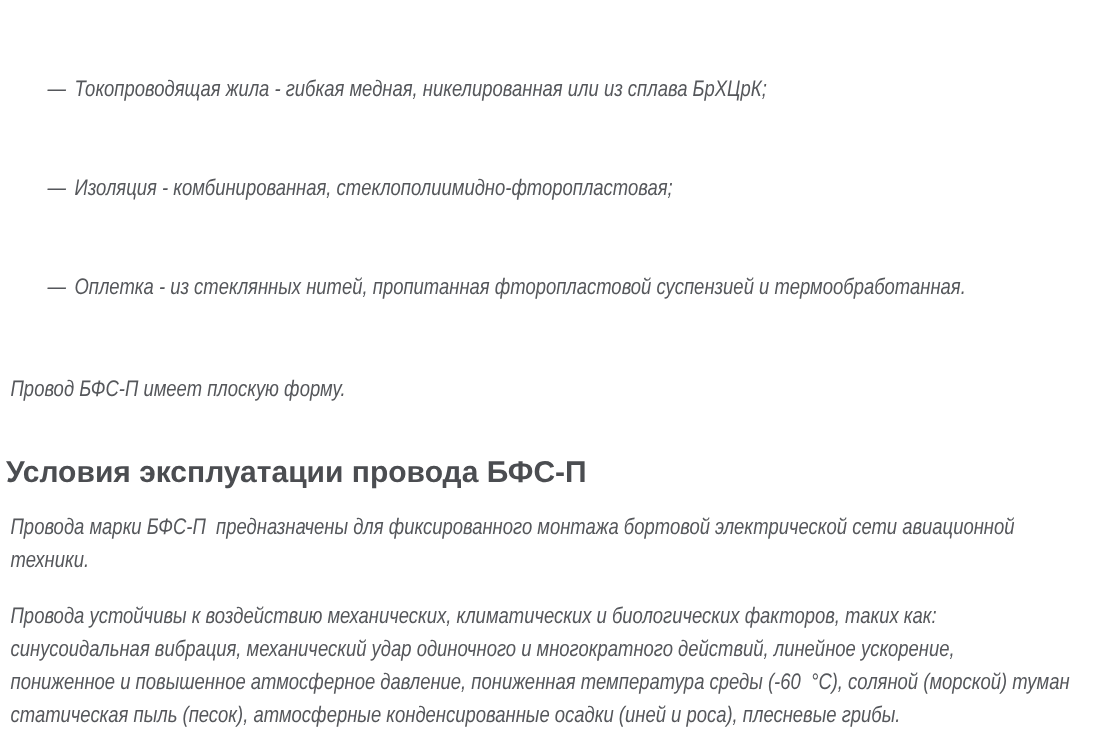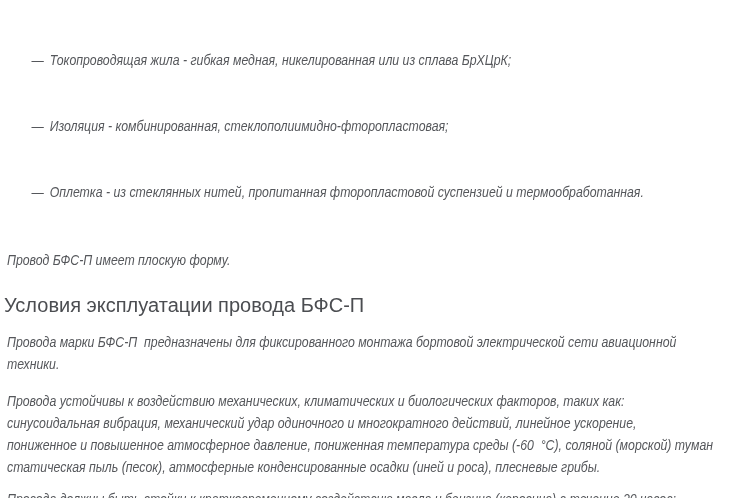--- a/index.html
+++ b/index.html
@@ -33,25 +33,25 @@
     padding-left: 30px;
   }
   .bullet .dash {
     margin-right: 7px;
   }
   .shape-note {
     margin-top: 2px;
   }
   .section-heading {
     font-style: normal;
-    font-weight: 400;
+    font-weight: 700;
     font-size: 20px;
     line-height: 25px;
     color: #4b4d51;
-    margin: 22px 0 0 -3px;
+    margin: 32px 0 0 -3px;
     white-space: pre;
   }
   .para          { margin-top: 15px; }
   .para-first    { margin-top: 13px; }
   .para-tight    { margin-top: 10px; }
 </style>
 </head>
 <body>
 
 <div class="page">

